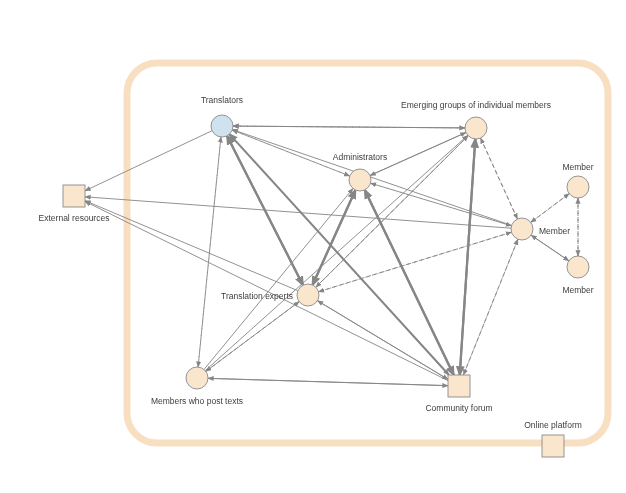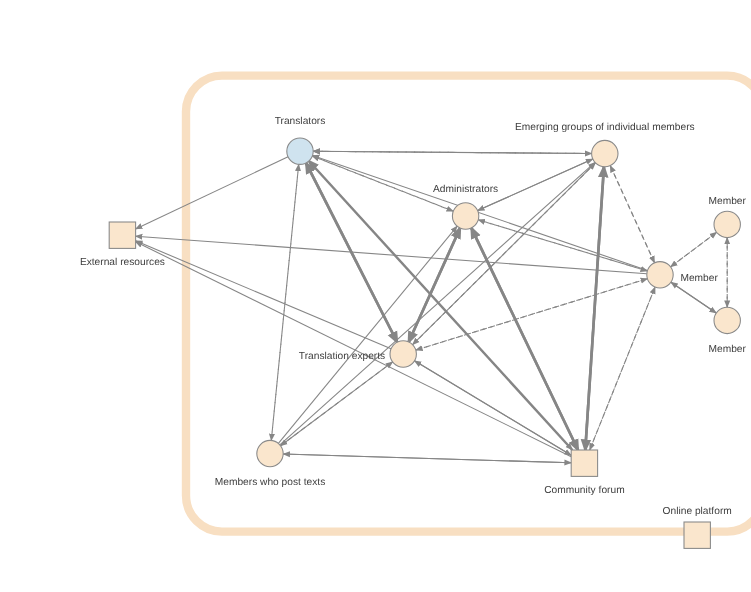--- a/index.html
+++ b/index.html
@@ -11,21 +11,20 @@
   body {
     width: 626px;
     height: 493px;
     font-family: "Liberation Sans", sans-serif;
     overflow: hidden;
   }
   #diagram-root {
     position: relative;
     width: 564px;
     height: 493px;
-    padding-left: 28px;
   }
   svg#graph {
     display: block;
     width: 626px;
     height: 493px;
   }
   .node-label {
     font-family: "Liberation Sans", sans-serif;
     font-size: 8.5px;
     fill: #3d3d3d;

